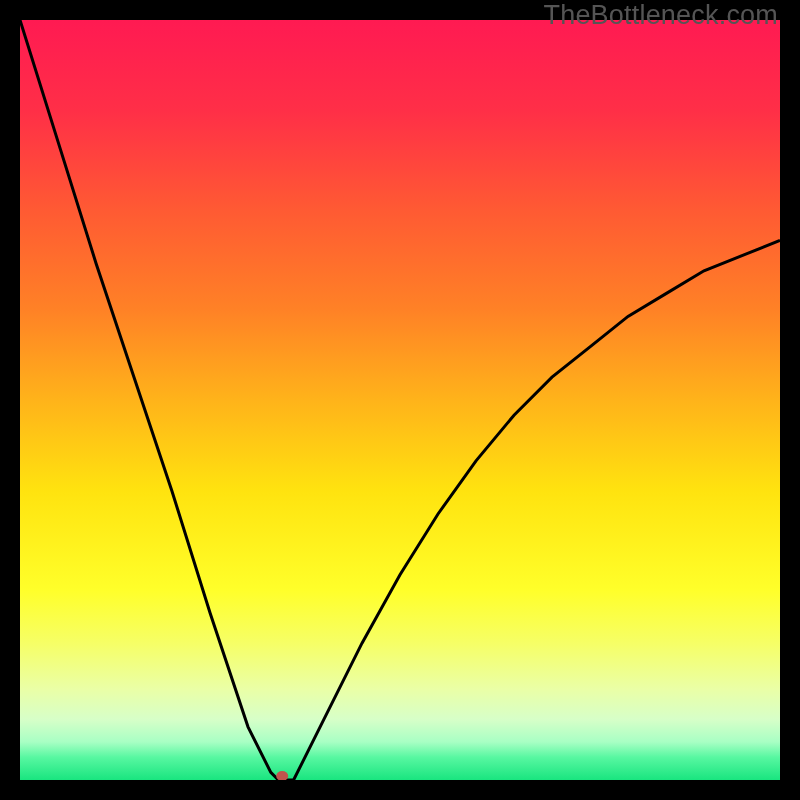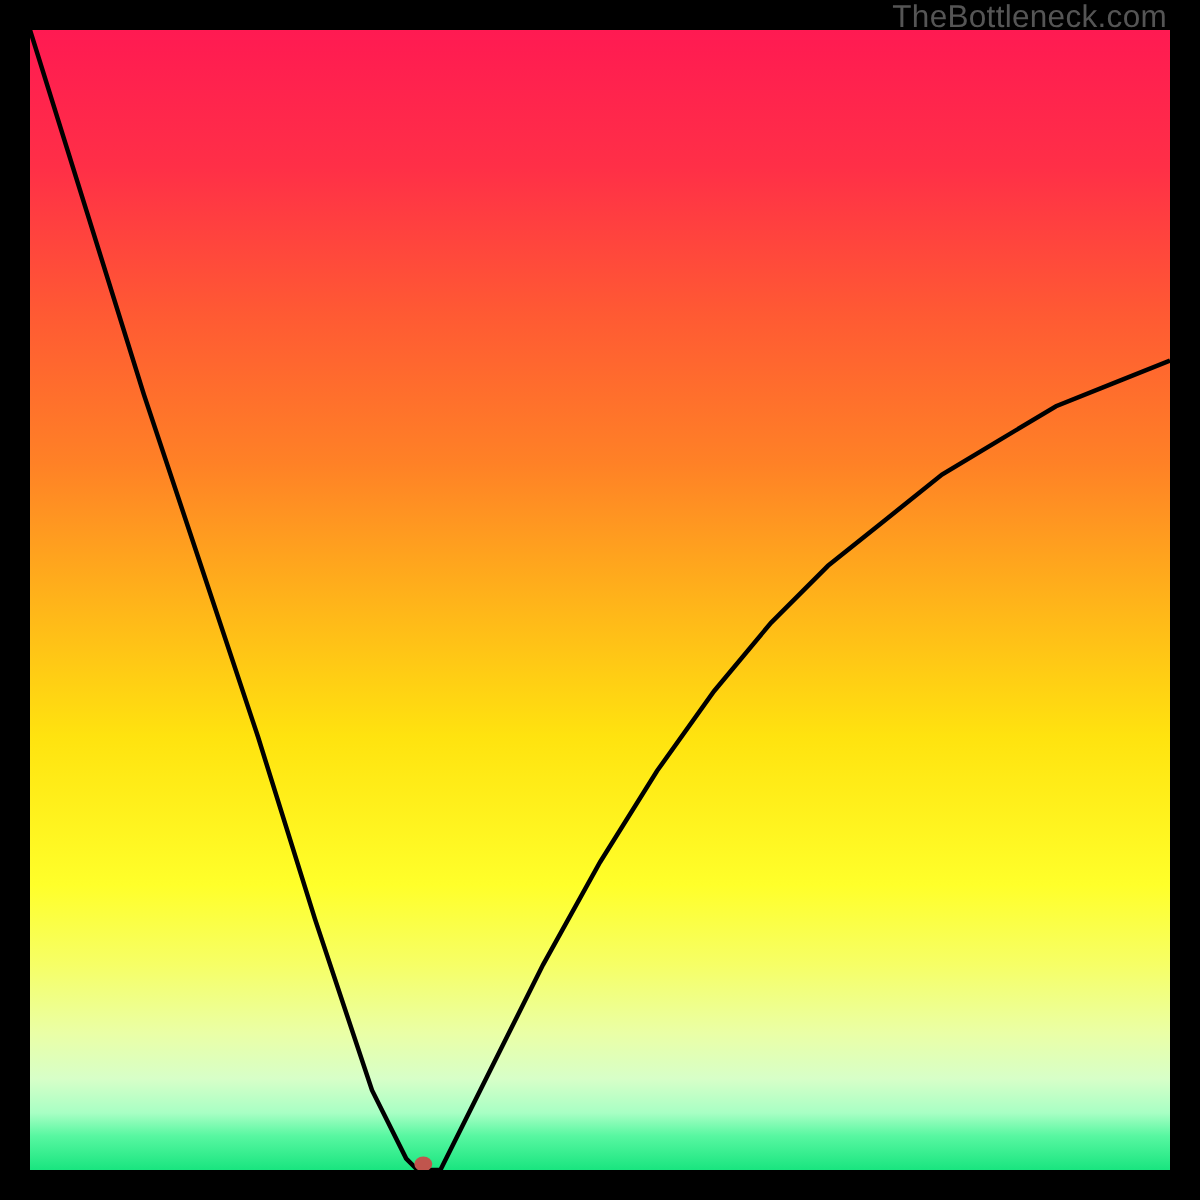--- a/index.html
+++ b/index.html
@@ -17,21 +17,21 @@
     top: 20px;
     width: 760px;
     height: 760px;
     background: #000;
   }
   .watermark {
     position: absolute;
     top: 0px;
     right: 22px;
     color: #555;
-    font-size: 21px;
+    font-size: 27px;
     font-weight: 500;
     letter-spacing: 0.2px;
     z-index: 5;
   }
   svg {
     position: absolute;
     left: 20px;
     top: 20px;
     width: 760px;
     height: 760px;

